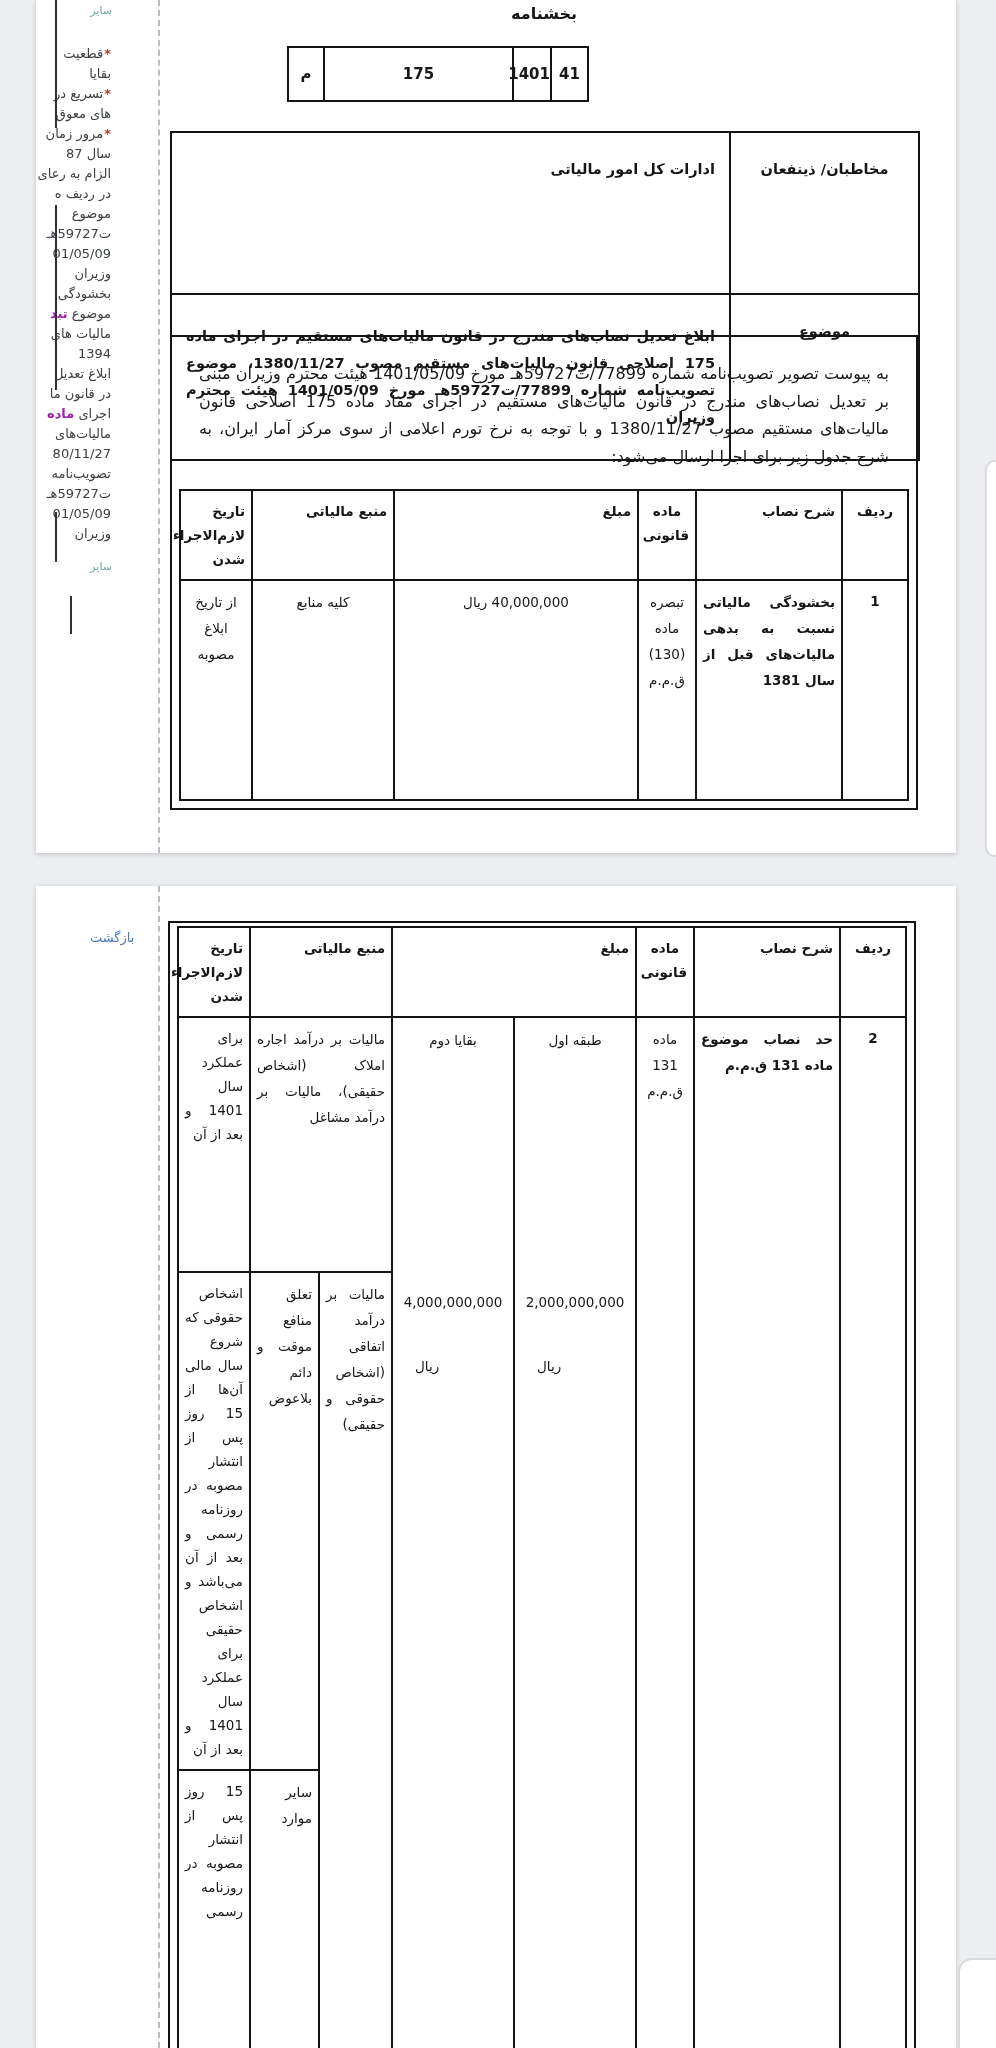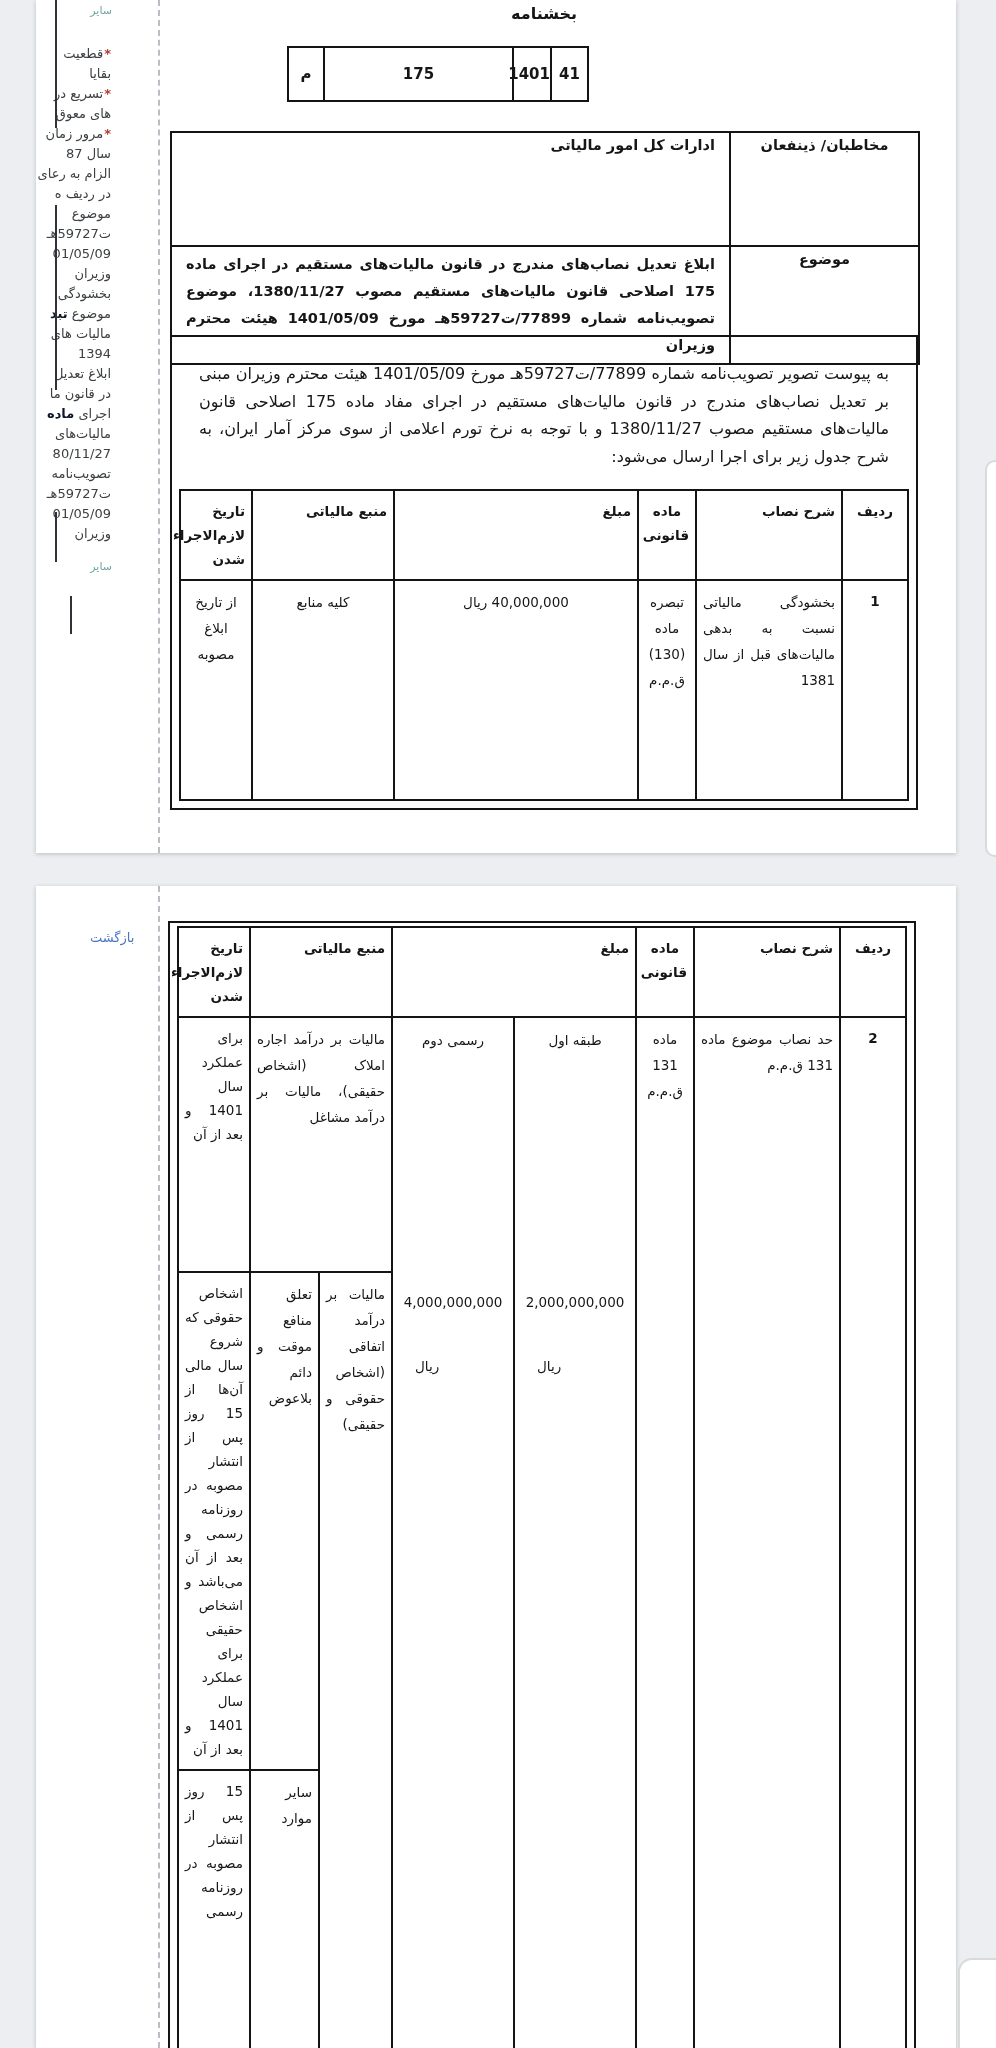--- a/index.html
+++ b/index.html
@@ -24,21 +24,21 @@
   }
   
   .sidebar-frags{
     position:absolute;top:44px;left:0;width:78px;overflow:hidden;
     direction:rtl;text-align:right;
   }
   .frag{
     height:20px;line-height:20px;font-size:13px;color:#3c4043;
     white-space:nowrap;padding-left:0;padding-right:3px;
   }
-  .frag b{font-weight:700;color:#0f172a;}
+  .frag b{font-weight:700;color:#a21caf;}
   .star{color:#b03a2e;font-weight:700;margin-left:1px;}
   .side-label{
     position:absolute;left:0;width:76px;text-align:right;
     font-size:11px;color:#6fa8a3;white-space:nowrap;overflow:hidden;padding-right:4px;
   }
   .vseg{position:absolute;width:2px;background:#2f3136;}
   
   .back-link{
     position:absolute;left:54px;top:44px;font-size:13px;color:#4a74c4;cursor:pointer;
   }
@@ -50,21 +50,21 @@
   table{border-collapse:collapse;table-layout:fixed;direction:rtl;}
   td,th{border:2px solid #141414;vertical-align:top;font-weight:400;}
   
   .ref-table{position:absolute;left:251px;top:46px;width:300px;}
   .ref-table td{
     height:52px;text-align:center;font-size:15px;font-weight:700;
     vertical-align:middle;padding:0;
   }
   
   .meta-table{position:absolute;left:134px;top:131px;width:748px;font-size:14.5px;}
-  .meta-table td{padding:4px 14px;}
+  .meta-table td{padding:28px 14px;}
   .meta-label{font-weight:700;text-align:center;}
   .meta-value{font-weight:700;}
   .meta-table .r1 td{height:104px;}
   .meta-table .r2 td{height:92px;}
   .subject-text{line-height:27px;text-align:justify;}
   
   .outer-box{
     position:absolute;left:134px;top:335px;width:748px;height:475px;
     border:2px solid #141414;box-sizing:border-box;
   }
@@ -73,21 +73,21 @@
     font-size:16px;line-height:27.5px;text-align:justify;font-weight:400;
   }
   
   .nasab{margin:6px auto 0 auto;width:728px;font-size:13.5px;line-height:24px;}
   .nasab th{font-weight:700;padding:8px 6px;text-align:right;}
   .nasab td{padding:8px 6px;}
   .nasab .c-center{text-align:center;}
   .nasab .h-row{height:78px;}
   .t1 .body-row td{height:202px;}
   .cell-no{text-align:center;font-weight:700;}
-  .cell-desc{text-align:justify;padding:8px 10px;line-height:26px;}
+  .cell-desc{text-align:justify;padding:8px 10px;line-height:26px;font-weight:bold;}
   .cell-mid{text-align:center;line-height:26px;margin-left:44px;}
   
   .outer-box2{
     position:absolute;left:132px;top:35px;width:748px;height:1135px;
     border:2px solid #141414;box-sizing:border-box;
   }
   .t2{margin:3px auto 0 auto;}
   .t2 .r-sub1 td{height:237px;}
   .t2 .r-sub2 td{height:457px;}
   .t2 .r-sub3 td{height:293px;}
@@ -244,21 +244,21 @@
         <td class="cell-desc" rowspan="3">حد نصاب موضوع ماده 131 ق.م.م</td>
         <td class="cell-mid" rowspan="3">ماده 131 ق.م.م</td>
         <td rowspan="3">
           <span class="tier-label">طبقه اول</span>
           <span class="amount">
             <span class="num">2,000,000,000</span>
             <span class="rial">ریال</span>
           </span>
         </td>
         <td rowspan="3">
-          <span class="tier-label">رسمی دوم</span>
+          <span class="tier-label">بقایا دوم</span>
           <span class="amount">
             <span class="num">4,000,000,000</span>
             <span class="rial">ریال</span>
           </span>
         </td>
         <td colspan="2" class="tall-source">مالیات بر درآمد اجاره املاک (اشخاص حقیقی)، مالیات بر درآمد مشاغل</td>
         <td class="date-long">برای عملکرد سال 1401 و بعد از آن</td>
       </tr>
       <tr class="r-sub2">
         <td rowspan="2" class="tall-source">مالیات بر درآمد اتفاقی (اشخاص حقوقی و حقیقی)</td>

